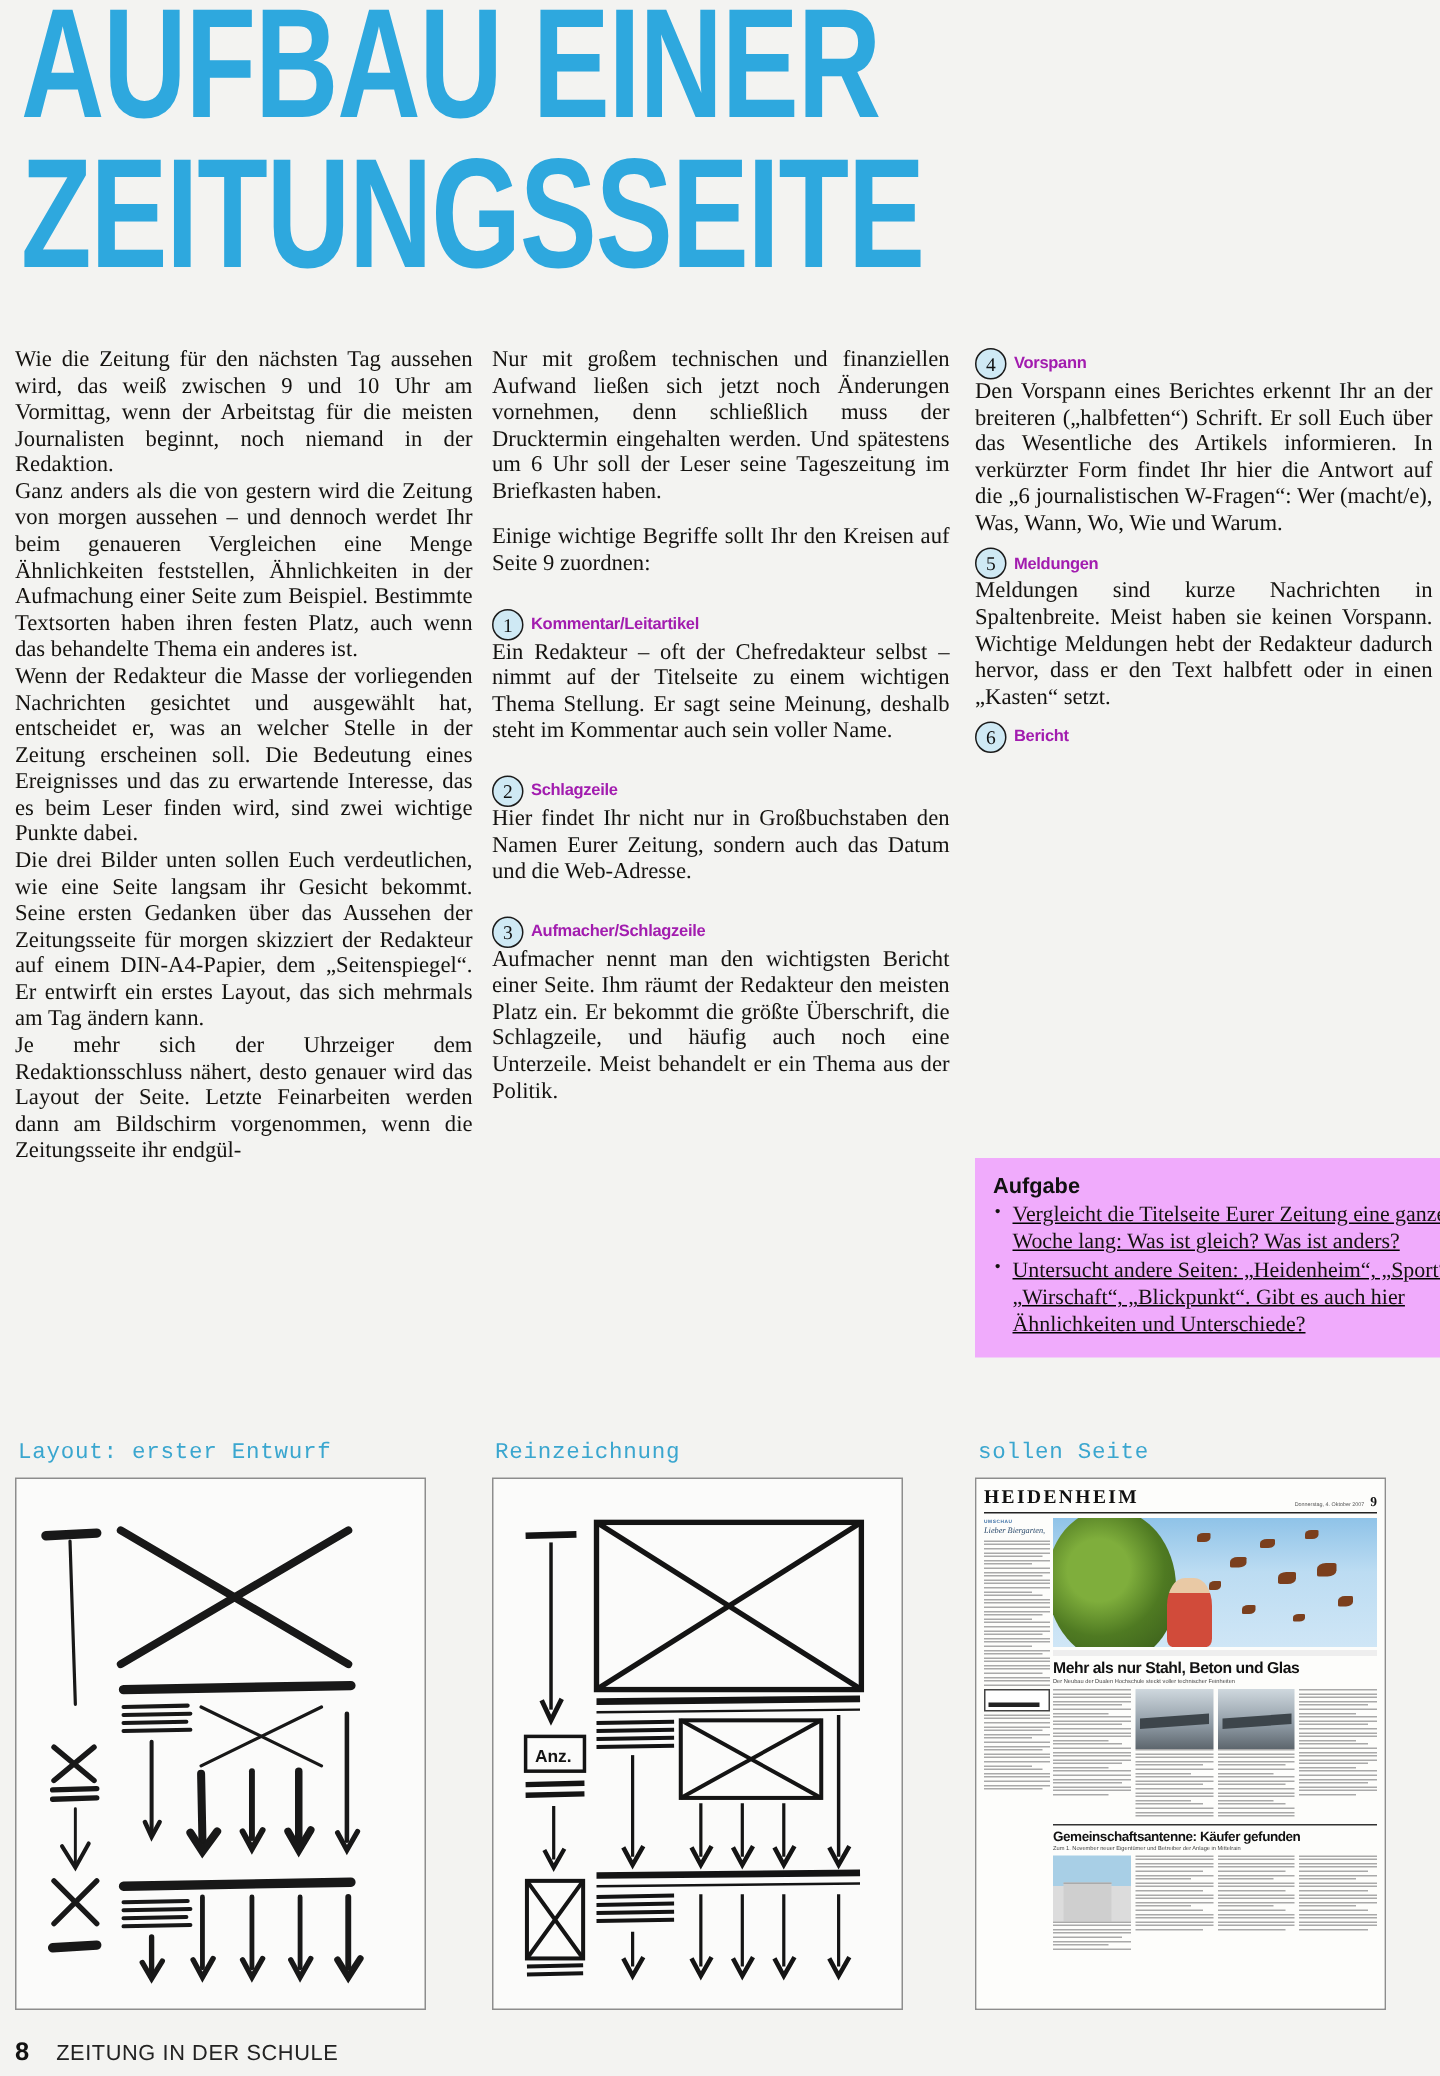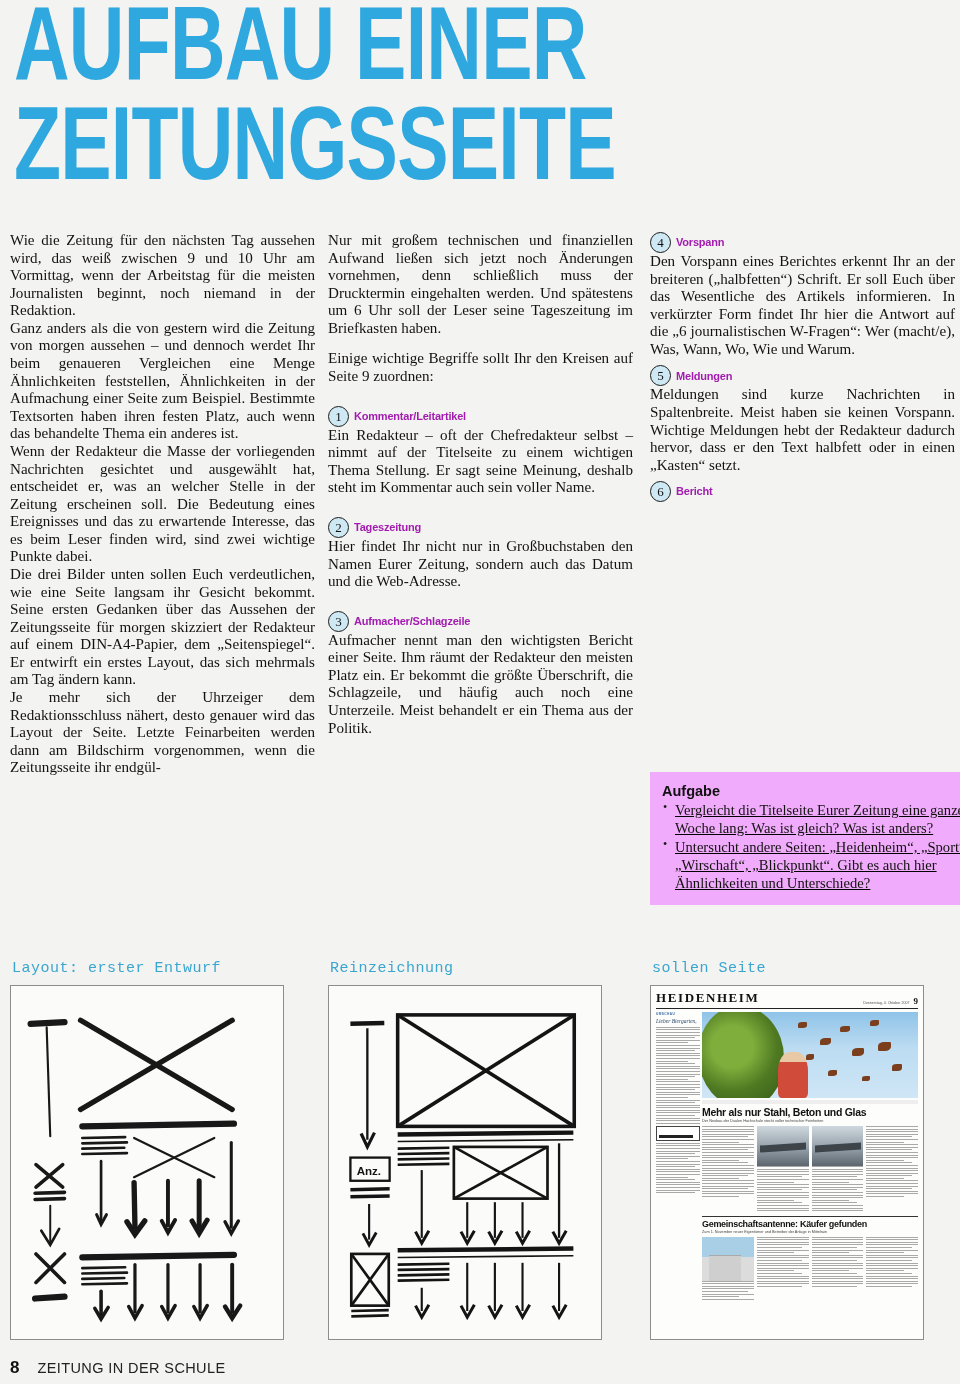--- a/index.html
+++ b/index.html
@@ -235,21 +235,21 @@
           <span class="entry-title">Kommentar/Leitartikel</span>
         </div>
         <div class="entry-body">Ein Redakteur – oft der Chefredakteur selbst – nimmt auf der Titelseite zu einem wichtigen Thema Stellung. Er sagt seine Meinung, deshalb steht im Kommentar auch sein voller Name.</div>
       </div>
 
       <div class="gap"></div>
 
       <div class="entry">
         <div class="entry-head">
           <span class="num-circle">2</span>
-          <span class="entry-title">Tageszeitung</span>
+          <span class="entry-title">Schlagzeile</span>
         </div>
         <div class="entry-body">Hier findet Ihr nicht nur in Großbuchstaben den Namen Eurer Zeitung, sondern auch das Datum und die Web-Adresse.</div>
       </div>
 
       <div class="gap"></div>
 
       <div class="entry">
         <div class="entry-head">
           <span class="num-circle">3</span>
           <span class="entry-title">Aufmacher/Schlagzeile</span>

